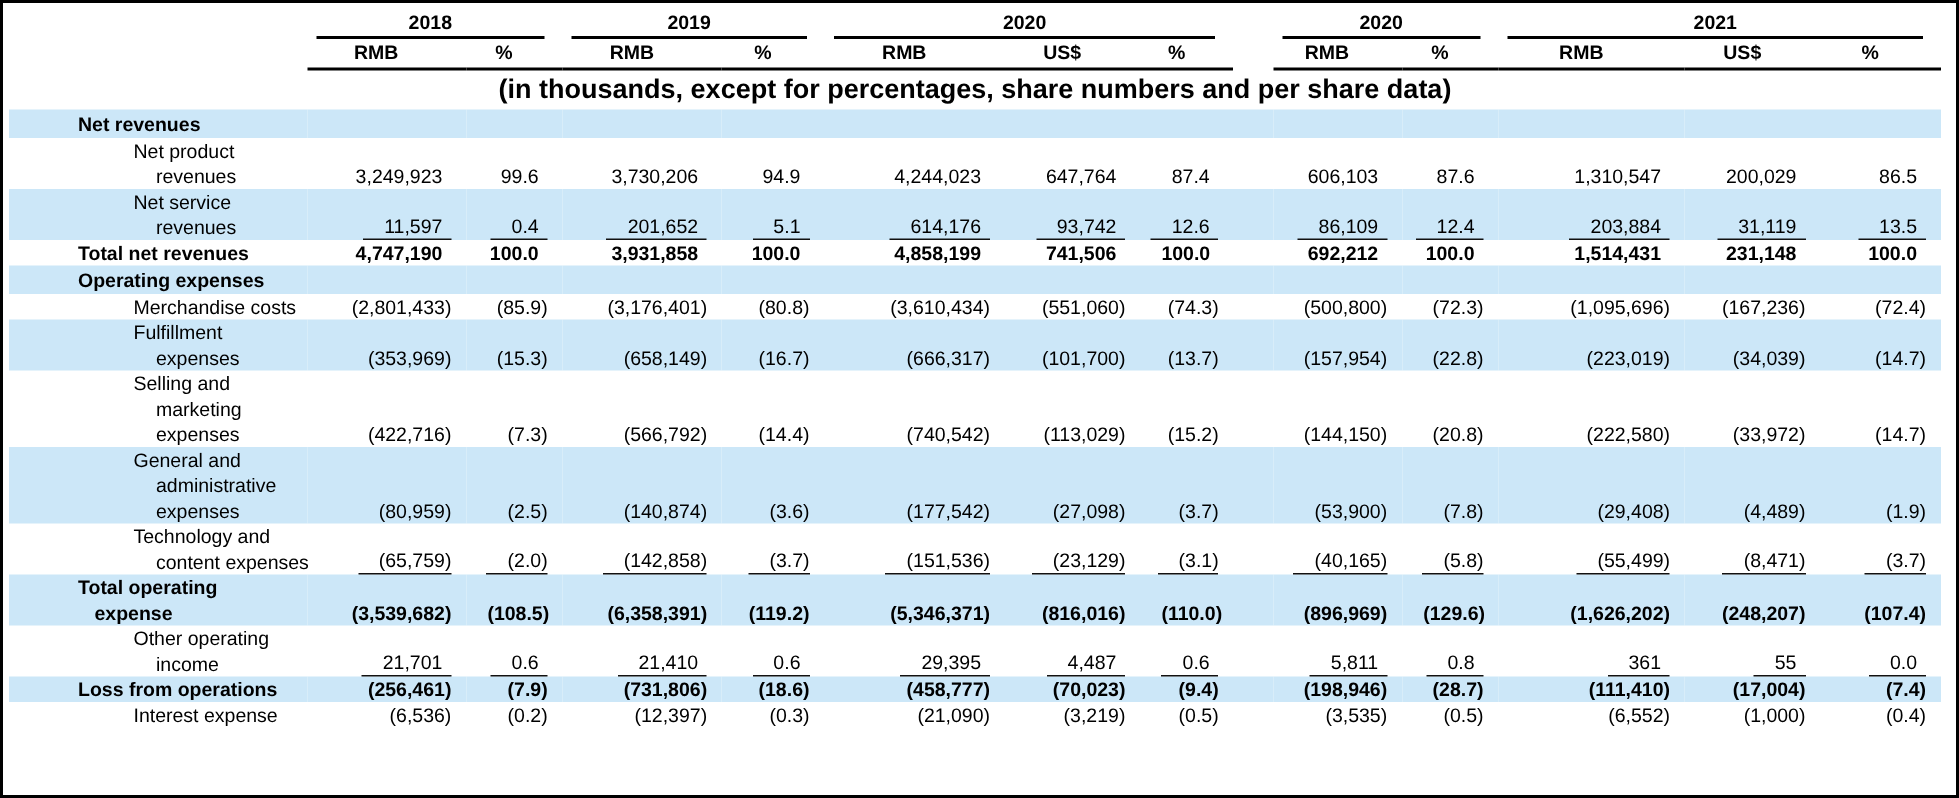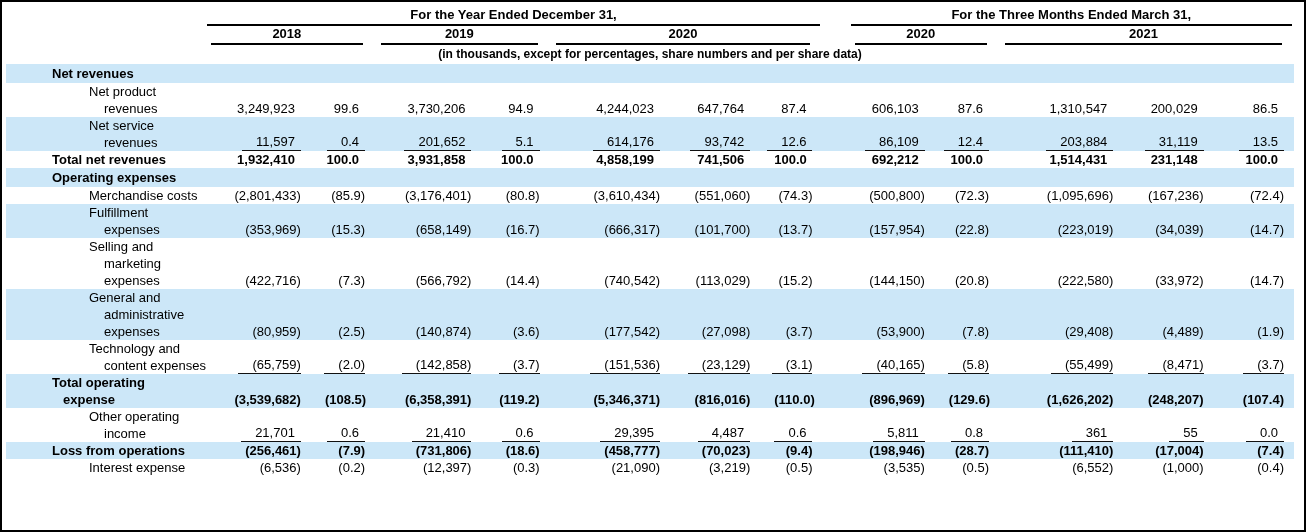--- a/index.html
+++ b/index.html
@@ -38,21 +38,21 @@
   th.period .rule { margin: 0 2px; }
   th.grp .rule { margin: 0 12px 0 6px; padding-top: 0; }
   th.ch {
     border-bottom: 2.5px solid #000;
     padding: 1px 14px 2px 0;
   }
   th.lblh, th.gaph { border-bottom: none; }
   td.note-cell {
     text-align: center;
     font-weight: bold;
-    font-size: 12px;
+    font-size: 18px;
     padding: 2px 0 3px 0;
     white-space: nowrap;
   }
   tbody td {
     vertical-align: bottom;
     line-height: 17px;
     padding: 0;
   }
   tr.hl td { background: var(--hl); }
   td.lbl .lab { white-space: nowrap; margin-left: 40px; }
@@ -87,46 +87,52 @@
       <col style="width:26px">
       <col style="width:86px">
         <col style="width:64px">
       <col style="width:124px">
         <col style="width:90px">
         <col style="width:80px">
     </colgroup>
     <thead>
       <tr>
         <th class="lblh"></th>
-        <th class="period" colspan="7">
-          <div class="rule">For the Year Ended December 31,</div>
+        <th class="grp" colspan="2">
+          <div class="rule">2018</div>
+        </th>
+        <th class="grp" colspan="2">
+          <div class="rule">2019</div>
+        </th>
+        <th class="grp" colspan="3">
+          <div class="rule">2020</div>
         </th>
         <th class="gaph"></th>
-        <th class="period" colspan="5">
-          <div class="rule">For the Three Months Ended March 31,</div>
+        <th class="grp" colspan="2">
+          <div class="rule">2020</div>
+        </th>
+        <th class="grp" colspan="3">
+          <div class="rule">2021</div>
         </th>
       </tr>
       <tr>
         <th class="lblh"></th>
-        <th class="grp" colspan="2">
-          <div class="rule">2018</div>
-        </th>
-        <th class="grp" colspan="2">
-          <div class="rule">2019</div>
-        </th>
-        <th class="grp" colspan="3">
-          <div class="rule">2020</div>
-        </th>
+        <th class="ch">RMB</th>
+        <th class="ch">%</th>
+        <th class="ch">RMB</th>
+        <th class="ch">%</th>
+        <th class="ch">RMB</th>
+        <th class="ch">US$</th>
+        <th class="ch">%</th>
         <th class="gaph"></th>
-        <th class="grp" colspan="2">
-          <div class="rule">2020</div>
-        </th>
-        <th class="grp" colspan="3">
-          <div class="rule">2021</div>
-        </th>
+        <th class="ch">RMB</th>
+        <th class="ch">%</th>
+        <th class="ch">RMB</th>
+        <th class="ch">US$</th>
+        <th class="ch">%</th>
       </tr>
       <tr>
         <td class="note-cell" colspan="14">(in thousands, except for percentages, share numbers and per share data)</td>
       </tr>
     </thead>
     <tbody>
         <tr class="section hl">
           <td class="lbl">
             <div class="lab flush">Net revenues</div>
           </td>
@@ -177,21 +183,21 @@
           <td class="num"><span class="v np">86,109</span></td>
           <td class="num"><span class="v np">12.4</span></td>
           <td class="num"><span class="v np">203,884</span></td>
           <td class="num"><span class="v np">31,119</span></td>
           <td class="num"><span class="v np">13.5</span></td>
         </tr>
         <tr class="total">
           <td class="lbl">
             <div class="lab flush">Total net revenues</div>
           </td>
-          <td class="num"><span class="v np">1,932,410</span></td>
+          <td class="num"><span class="v np">4,747,190</span></td>
           <td class="num"><span class="v np">100.0</span></td>
           <td class="num"><span class="v np">3,931,858</span></td>
           <td class="num"><span class="v np">100.0</span></td>
           <td class="num"><span class="v np">4,858,199</span></td>
           <td class="num"><span class="v np">741,506</span></td>
           <td class="num"><span class="v np">100.0</span></td>
           <td class="gap"></td>
           <td class="num"><span class="v np">692,212</span></td>
           <td class="num"><span class="v np">100.0</span></td>
           <td class="num"><span class="v np">1,514,431</span></td>

